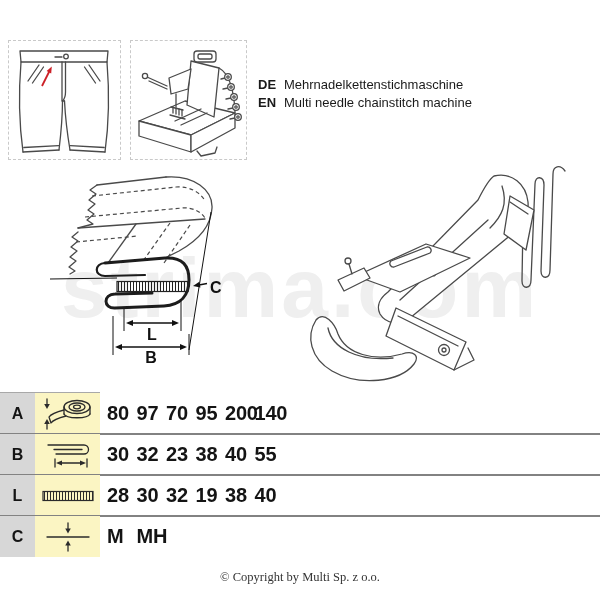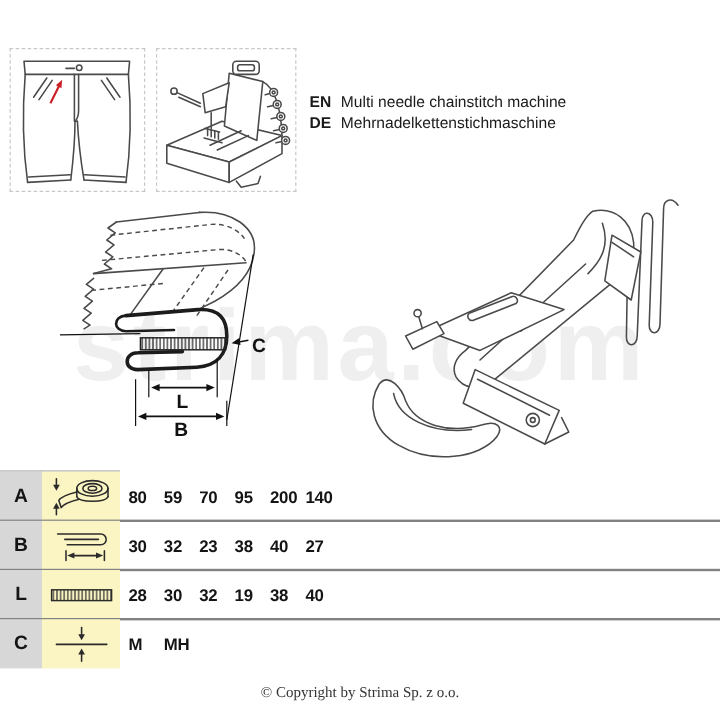--- a/index.html
+++ b/index.html
@@ -49,21 +49,21 @@
     font-weight:bold; font-size:16px; color:#141414;
   }
   .ticon {
     position:absolute; left:35px; top:0; width:65px; height:41px; background:#fbf5c3;
     display:flex; align-items:center; justify-content:center;
   }
   .tvals {
     position:absolute; left:100px; top:0; right:0; height:41px;
     display:flex; align-items:center; padding-left:7px;
   }
-  .tval { width:29.5px; font-weight:bold; font-size:14px; color:#141414; letter-spacing:-0.2px; }
+  .tval { width:29.5px; font-weight:bold; font-size:20px; color:#141414; letter-spacing:-0.2px; }
   .sep { position:absolute; left:0; width:600px; height:1.5px; background:#828282; }
   .sep-top { position:absolute; left:0; top:-1px; width:100px; height:1px; background:#a8a8a8; }
   .sep-1{top:40px} .sep-2{top:81px} .sep-3{top:122px}
   .icon-ink { stroke:#2b2b2b; stroke-width:1.3; fill:none; stroke-linecap:round; stroke-linejoin:round; }
   .icon-fill { fill:#2b2b2b; stroke:none; }
 
   
   .footer {
     position:absolute; left:0; top:570px; width:100%; text-align:center;
     font-family:"Liberation Serif", serif; font-size:12.5px; color:#333;
@@ -132,24 +132,24 @@
           <circle class="ln" cx="105" cy="66" r="1.2"></circle>
         <circle class="lnw" cx="107" cy="76" r="3.3"></circle>
           <circle class="ln" cx="107" cy="76" r="1.2"></circle>
       </g>
       <path class="ln" d="M44,80 L70,68 M50,84 L76,72"></path>
     </svg>
   </div>
 
   <div class="langs">
     <div class="lang-row">
+      <span class="lang-code">DE</span><span class="lang-text">Mehrnadelkettenstichmaschine</span>
+    </div>
+    <div class="lang-row">
       <span class="lang-code">EN</span><span class="lang-text">Multi needle chainstitch machine</span>
-    </div>
-    <div class="lang-row">
-      <span class="lang-code">DE</span><span class="lang-text">Mehrnadelkettenstichmaschine</span>
     </div>
   </div>
 
   <svg class="fold-svg" width="205" height="200" viewBox="0 0 205 200">
     <defs>
       <pattern id="hatchA" width="3" height="10" patternUnits="userSpaceOnUse">
         <path d="M1.5,0 V10" stroke="#222" stroke-width="1"></path>
       </pattern>
     </defs>
 
@@ -238,21 +238,21 @@
           <ellipse class="icon-ink" cx="37" cy="11" rx="13" ry="6.5"></ellipse>
           <ellipse class="icon-ink" cx="37" cy="11" rx="8" ry="4"></ellipse>
           <ellipse class="icon-ink" cx="37" cy="11" rx="3.5" ry="1.8"></ellipse>
           <path class="icon-ink" d="M24,11 V18 M50,11 V18"></path>
           <path class="icon-ink" d="M24,18 C26,23 48,23 50,18"></path>
           <path class="icon-ink" d="M24,14 C16,16 11,18 9,21 M26,20 C18,22 13,24 11,27 M9,21 L11,27"></path>
         </svg>
       </div>
       <div class="tvals">
         <span class="tval">80</span>
-        <span class="tval">59</span>
+        <span class="tval">97</span>
         <span class="tval">70</span>
         <span class="tval">95</span>
         <span class="tval">200</span>
         <span class="tval">140</span>
       </div>
     </div>
     <div class="sep sep-1"></div>
 
     <div class="trow row-1">
       <div class="tkey">B</div>
@@ -265,21 +265,21 @@
           <polygon class="icon-fill" points="16,23 22,20.5 22,25.5"></polygon>
           <polygon class="icon-fill" points="46,23 40,20.5 40,25.5"></polygon>
         </svg>
       </div>
       <div class="tvals">
         <span class="tval">30</span>
         <span class="tval">32</span>
         <span class="tval">23</span>
         <span class="tval">38</span>
         <span class="tval">40</span>
-        <span class="tval">27</span>
+        <span class="tval">55</span>
       </div>
     </div>
     <div class="sep sep-2"></div>
 
     <div class="trow row-2">
       <div class="tkey">L</div>
       <div class="ticon">
         <svg width="56" height="14" viewBox="0 0 56 14">
           <defs>
             <pattern id="hatchL" width="3" height="14" patternUnits="userSpaceOnUse">
@@ -315,15 +315,15 @@
         <span class="tval">M</span>
         <span class="tval">MH</span>
         <span class="tval"></span>
         <span class="tval"></span>
         <span class="tval"></span>
         <span class="tval"></span>
       </div>
     </div>
   </div>
 
-  <div class="footer">© Copyright by Strima Sp. z o.o.</div>
+  <div class="footer">© Copyright by Multi Sp. z o.o.</div>
 
 </div>
 
 </body></html>

